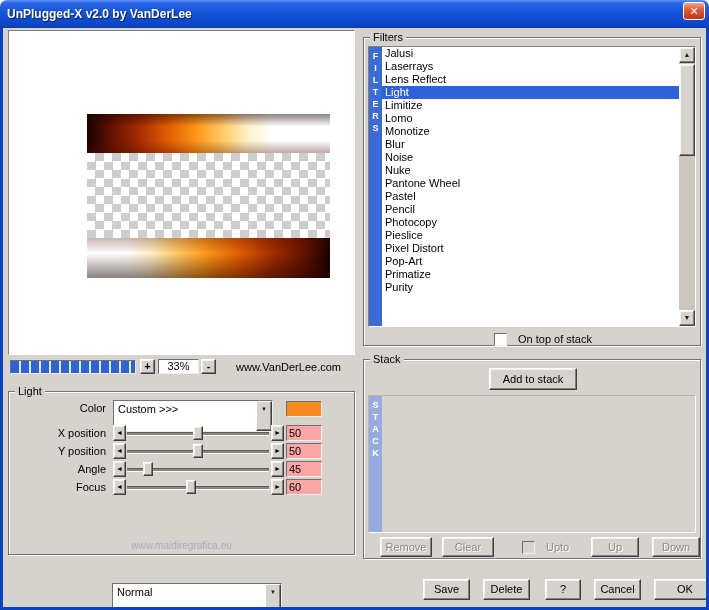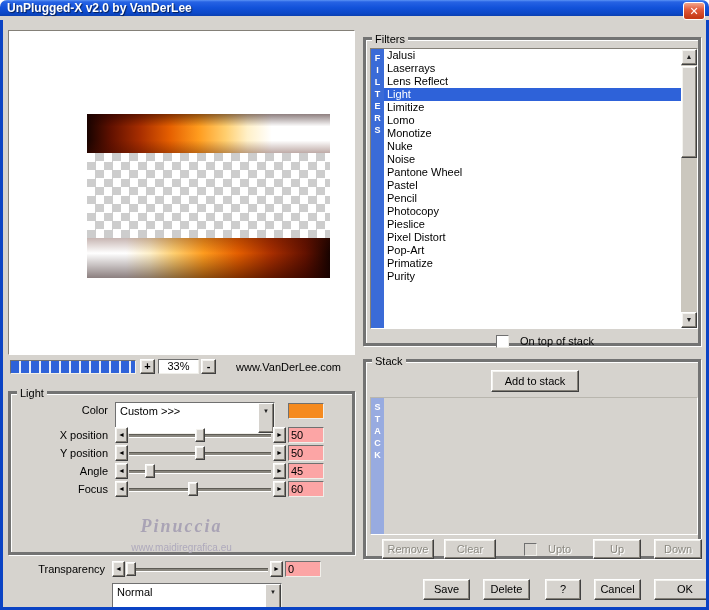--- a/index.html
+++ b/index.html
@@ -1,37 +1,37 @@
 <!DOCTYPE html>
 <html><head>
 <meta charset="utf-8">
 <style>
   html,body{margin:0;padding:0;background:#fff;}
   .window{position:relative;width:709px;height:610px;font-family:"Liberation Sans","DejaVu Sans",sans-serif;
     font-size:11px;color:#000;background:#D6D3CE;border-radius:7px 7px 0 0;overflow:hidden;}
   
-  .titlebar{position:absolute;left:0;top:0;width:709px;height:16px;z-index:60;
+  .titlebar{position:absolute;left:0;top:0;width:709px;height:28px;z-index:60;
     background:linear-gradient(180deg,#5B93F5 0%,#2763E4 12%,#1252DA 48%,#0C47C6 85%,#0B3FB0 100%);
     display:flex;align-items:center;padding:0 7px;box-sizing:border-box;}
   .title{color:#fff;font-weight:bold;font-size:12px;text-shadow:1px 1px 1px rgba(0,0,0,.6);}
   .close-btn{position:absolute;right:4px;top:2px;width:22px;height:18px;border:1px solid #fff;border-radius:3px;
     background:linear-gradient(180deg,#F2A68C 0%,#E25B3C 40%,#C63A17 90%);color:#fff;font-weight:bold;
     font-size:11px;line-height:16px;text-align:center;cursor:pointer;box-sizing:border-box;}
   .edge{position:absolute;z-index:50;background:#0B43C4;}
   .edge.l{left:0;top:20px;width:3px;bottom:0;}
   .edge.r{right:0;top:20px;width:3px;bottom:0;}
   .edge.b{left:0;right:0;bottom:0;height:3px;}
 
   
   .btn{position:absolute;background:#D6D3CE;border:1px solid;border-color:#FFFFFF #404040 #404040 #FFFFFF;
     box-shadow:inset -1px -1px 0 #848078,inset 1px 1px 0 #F4F3EF;text-align:center;cursor:pointer;
     box-sizing:border-box;font-size:11px;}
   .btn.disabled{color:#8C8A82;text-shadow:1px 1px 0 #FFF;cursor:default;}
   .sunkenfield{background:#fff;border:1px solid;border-color:#707070 #F0EFEA #F0EFEA #707070;box-sizing:border-box;}
-  .group{position:absolute;border:3px solid #737373;box-shadow:inset 1px 1px 0 #FFFFFF,1px 1px 0 #FFFFFF;box-sizing:border-box;}
+  .group{position:absolute;border:1px solid #737373;box-shadow:inset 1px 1px 0 #FFFFFF,1px 1px 0 #FFFFFF;box-sizing:border-box;}
   .legend{position:absolute;top:-7px;left:6px;background:#D6D3CE;padding:0 3px;line-height:12px;font-size:11px;}
   .checkbox{display:inline-block;width:13px;height:13px;background:#fff;border:1px solid;
     border-color:#707070 #F0EFEA #F0EFEA #707070;box-sizing:border-box;flex:0 0 13px;}
   .checkbox.disabledcb{background:#D6D3CE;}
   .cbrow{position:absolute;display:flex;align-items:center;gap:11px;height:14px;}
   .disabledtext{color:#8C8A82;text-shadow:1px 1px 0 #fff;}
 
   
   .preview{position:absolute;left:8px;top:30px;width:347px;height:325px;background:#fff;border:1px solid;
     border-color:#848078 #FFFFFF #FFFFFF #848078;box-sizing:border-box;}
@@ -166,33 +166,23 @@
     <div class="srow" style="left:0;top:87px;">
       <span class="lbl">Focus</span>
       <div class="btn arrowbtn l"><span>◄</span></div>
       <div class="track">
           <div class="thumb" style="left:45%;"></div>
         </div>
       <div class="btn arrowbtn r"><span>►</span></div>
       <input type="text" class="valbox" value="60" style="">
     </div>
 
-    <div class="wm-title">Pinuccia</div>
     <div class="wm-url">www.maidiregrafica.eu</div>
   </div>
 
-  <div class="srow" style="left:8px;top:561px;">
-    <span class="lbl">Transparency</span>
-    <div class="btn arrowbtn l"><span>◄</span></div>
-    <div class="track">
-        <div class="thumb" style="left:0%;margin-left:0;"></div>
-      </div>
-    <div class="btn arrowbtn r"><span>►</span></div>
-    <input type="text" class="valbox" value="0" style="">
-  </div>
 
   <div class="combo" style="left:112px;top:583px;width:170px;">
     <span class="ctext">Normal</span>
     <span class="cbtn"><span>▼</span></span>
   </div>
 
   <div class="group" style="left:363px;top:37px;width:338px;height:309px;">
     <span class="legend">Filters</span>
 
     <div class="listwrap" style="left:4px;top:8px;width:328px;height:281px;">
@@ -206,22 +196,23 @@
         <span class="vletter">S</span>
       </div>
       <div class="list">
         <div class="fitem">Jalusi</div>
         <div class="fitem">Laserrays</div>
         <div class="fitem">Lens Reflect</div>
         <div class="fitem selected">Light</div>
         <div class="fitem">Limitize</div>
         <div class="fitem">Lomo</div>
         <div class="fitem">Monotize</div>
+        <div class="fitem">Blur</div>
+        <div class="fitem">Noise</div>
         <div class="fitem">Nuke</div>
-        <div class="fitem">Noise</div>
         <div class="fitem">Pantone Wheel</div>
         <div class="fitem">Pastel</div>
         <div class="fitem">Pencil</div>
         <div class="fitem">Photocopy</div>
         <div class="fitem">Pieslice</div>
         <div class="fitem">Pixel Distort</div>
         <div class="fitem">Pop-Art</div>
         <div class="fitem">Primatize</div>
         <div class="fitem">Purity</div>
       </div>

